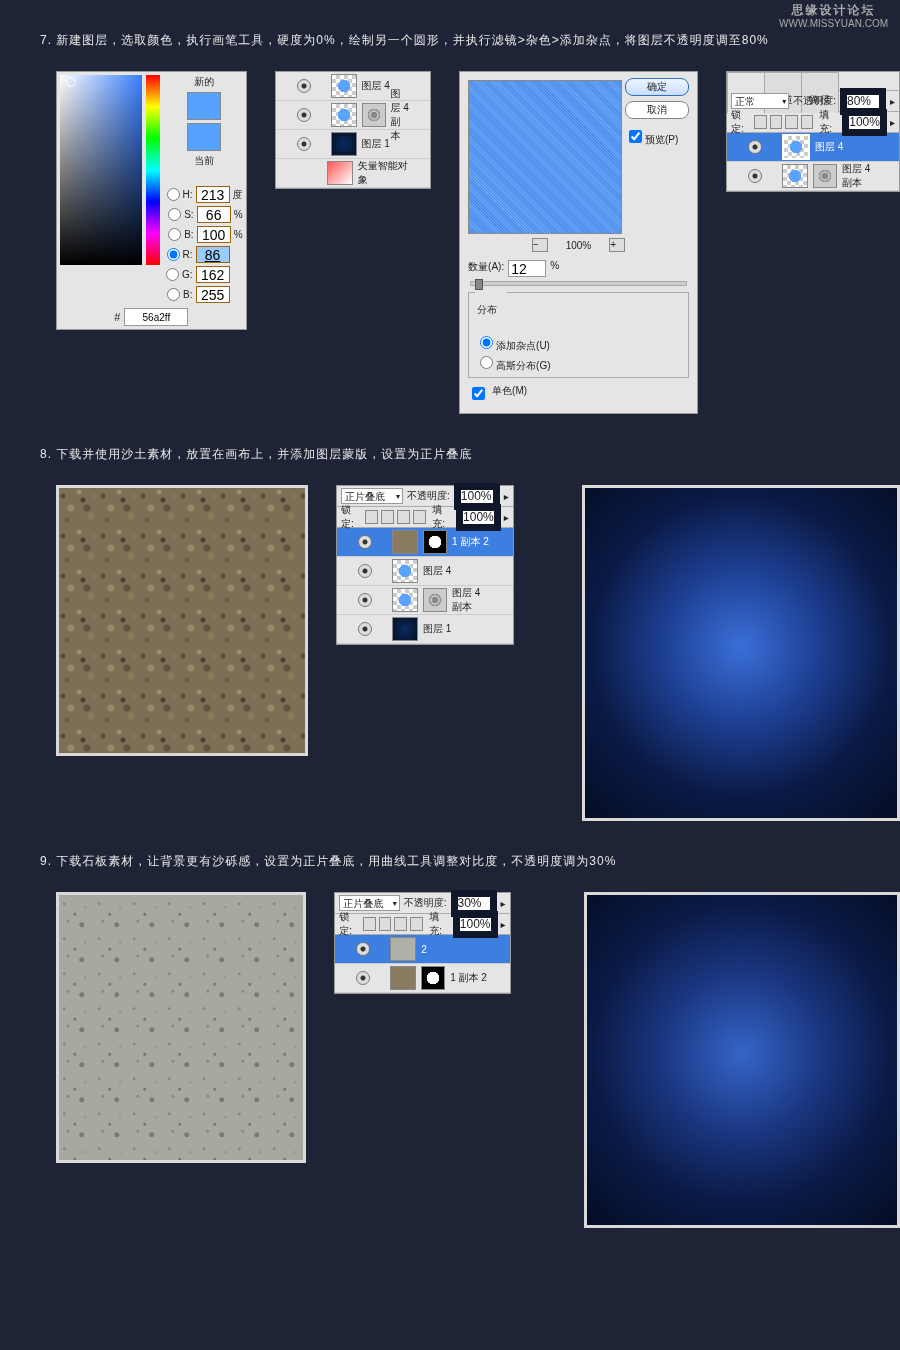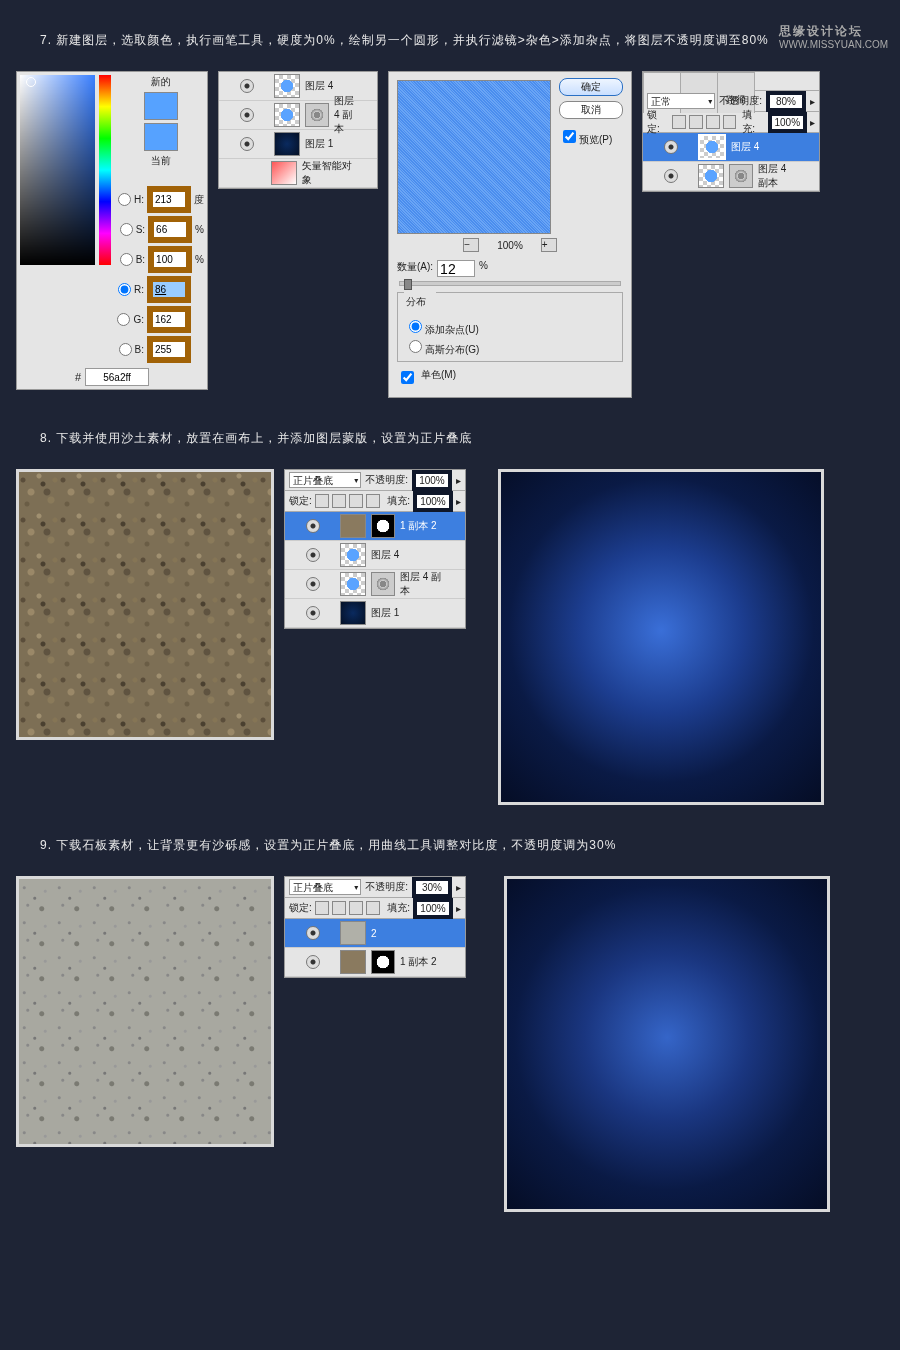--- a/index.html
+++ b/index.html
@@ -1,29 +1,29 @@
 <!DOCTYPE html>
 <html><head>
 <meta charset="utf-8">
 <style>
 body{margin:0;background:#1e2435;font-family:"Microsoft YaHei",Arial,sans-serif;font-size:11px;color:#fff;width:900px}
-.wm{position:absolute;top:24px;right:12px;text-align:left;font-size:10px;color:#aaa;line-height:14px}
+.wm{position:absolute;top:3px;right:12px;text-align:center;font-size:10px;color:#aaa;line-height:14px}
 .wm .t{font-size:12px;font-weight:bold;letter-spacing:2px}
 .step{margin:32px 40px 22px;font-size:12px;letter-spacing:1px;color:#e8e8e8}
-.row{display:flex;gap:10px;align-items:flex-start;margin-left:16px}
+.row{display:flex;gap:28px;align-items:flex-start;margin-left:56px}
 .panel{background:#e5e5e5;color:#222;border:1px solid #999}
 .cp{width:184px;padding:3px;display:flex;flex-direction:column;gap:3px}
 .cp-top{display:flex}
 .sv{width:82px;height:190px;background:linear-gradient(to right,#fff,#3a7fff),linear-gradient(to bottom,transparent,#000);background-blend-mode:multiply;position:relative}
 .sv::after{content:"";position:absolute;top:2px;left:6px;width:8px;height:8px;border:1px solid #fff;border-radius:50%}
 .hue{width:14px;height:190px;margin-left:4px;background:linear-gradient(to bottom,red,#ff0,#0f0,#0ff,#00f,#f0f,red)}
 .cp-right{flex:1;padding-left:6px;display:flex;flex-direction:column;align-items:center;gap:3px;font-size:10px}
 .sw{width:32px;height:26px;border:1px solid #888}
 .fldrow{display:flex;align-items:center;gap:3px;justify-content:flex-end;width:100%;font-size:10px}
-.fldrow input[type=text]{width:28px;height:13px;font-size:10px;border:6px solid #a16207;}
+.fldrow input[type=text]{width:28px;height:13px;font-size:14px;border:1px solid #a16207;text-align:center}
 .fldrow input[type=radio]{margin:0}
 .hexrow{display:flex;align-items:center;gap:4px;justify-content:center;margin-top:2px}
 .hexrow input{width:58px;height:14px;font-size:10px;border:1px solid #999;text-align:center}
 .lp{width:158px;padding:0}
 .lrow{display:flex;align-items:center;height:28px;border-bottom:1px solid #ccc;padding:0 21px;gap:5px}
 .eye{width:12px;height:12px;border:1px solid #777;border-radius:50%;background:radial-gradient(circle,#333 2px,#ddd 3px);flex-shrink:0}
 .chain{width:10px;flex-shrink:0}
 .thumb{width:24px;height:22px;border:1px solid #888;background:#58a2ff;flex-shrink:0}
 .thumb.check{background:repeating-conic-gradient(#ccc 0 25%,#fff 0 50%) 0 0/8px 8px;position:relative}
 .thumb.check::after{content:"";position:absolute;inset:3px;background:radial-gradient(circle,#5aa3ff 50%,transparent 52%)}
@@ -36,29 +36,29 @@
 .lname{font-size:10px;color:#222}
 .noise{width:230px;padding:6px;position:relative}
 .btn{width:62px;height:16px;border:1px solid #2a70c4;border-radius:8px;background:linear-gradient(#eef5ff,#c9dfff);font-size:10px;text-align:center;line-height:15px;margin-bottom:5px}
 .btns{position:absolute;top:6px;right:8px}
 .prev{width:152px;height:152px;margin:2px;border:1px solid #888;background:repeating-linear-gradient(45deg,#4a8dee,#4a8dee 1px,#6aa5f5 1px,#6aa5f5 2px)}
 .zoom{display:flex;align-items:center;gap:18px;justify-content:center;margin:4px 0 8px;font-size:10px}
 .zbtn{width:14px;height:12px;border:1px solid #888;background:#ddd}
 .nrow{display:flex;gap:4px;margin:4px 2px;font-size:10px}
 .nrow input[type=text]{width:32px;height:13px;font-size:14px;border:1px solid #999}
 .fieldset{border:1px solid #aaa;margin:6px 2px 2px;padding:4px 6px;font-size:10px}
-.fieldset .leg{margin-top:-10px;background:#e5e5e5;width:28px;padding:8px 2px}
+.fieldset .leg{margin-top:-10px;background:#e5e5e5;width:28px;padding:16px 2px}
 .lp2{width:176px}
 .tabs{display:flex;height:18px;border-bottom:1px solid #aaa;font-size:10px}
 .tab{padding:20px 8px;border:1px solid #aaa;border-bottom:0;background:#ddd;margin-right:-1px}
 .tab.act{background:#e5e5e5}
 .oprow{display:flex;align-items:center;height:20px;padding:0 4px;gap:4px;border-bottom:1px solid #aaa;font-size:10px}
 .sel{flex:1;height:14px;border:1px solid #999;background:#fff;font-size:10px;line-height:13px;padding-left:3px;display:flex;justify-content:space-between;align-items:center}
 .sel::after{content:"▾";font-size:8px;margin-right:2px}
-.pct{width:32px;height:13px;border:4px solid #0f172a;background:#fff;text-align:center;font-size:10px;line-height:13px}
+.pct{width:32px;height:13px;border:7px solid #0f172a;background:#fff;font-size:12px;line-height:13px}
 .lockrow{display:flex;align-items:center;height:20px;padding:0 4px;gap:3px;border-bottom:1px solid #aaa;font-size:10px}
 .ico{width:12px;height:12px;border:1px solid #888;background:#ddd}
 .lrow.sel-on{background:#3d7fe0;color:#fff}
 .lrow.sel-on .lname{color:#fff}
 .tex{width:252px;height:265px;background:#d9d9d9;padding:3px}
 .soiltex{width:100%;height:100%;background:#7d6f55;background-image:radial-gradient(circle at 10% 20%,#5a4d3a 2px,transparent 3px),radial-gradient(circle at 30% 50%,#9a8868 3px,transparent 4px),radial-gradient(circle at 60% 30%,#4a4030 2px,transparent 3px),radial-gradient(circle at 80% 70%,#8a7a5a 3px,transparent 4px),radial-gradient(circle at 20% 80%,#6a5d45 2px,transparent 3px),radial-gradient(circle at 50% 10%,#a09070 2px,transparent 3px),radial-gradient(circle at 70% 50%,#5f5340 3px,transparent 4px),radial-gradient(circle at 90% 20%,#857555 2px,transparent 3px);background-size:40px 40px}
 .stonetex{width:100%;height:100%;background:#a8a8a0;background-image:radial-gradient(circle at 15% 25%,#888 1px,transparent 2px),radial-gradient(circle at 45% 55%,#777 1px,transparent 2px),radial-gradient(circle at 75% 35%,#999 1px,transparent 2px),radial-gradient(circle at 25% 75%,#888 1px,transparent 2px),radial-gradient(circle at 65% 85%,#7a7a72 2px,transparent 3px);background-size:35px 35px}
 .result{width:320px;height:330px;background:#d9d9d9;padding:3px}
 .res-in{width:100%;height:100%;background:radial-gradient(circle at 50% 48%,#3a6fd8 0%,#1c3d8f 35%,#0a1a45 65%,#050d25 100%)}
 .lp3{width:180px}

